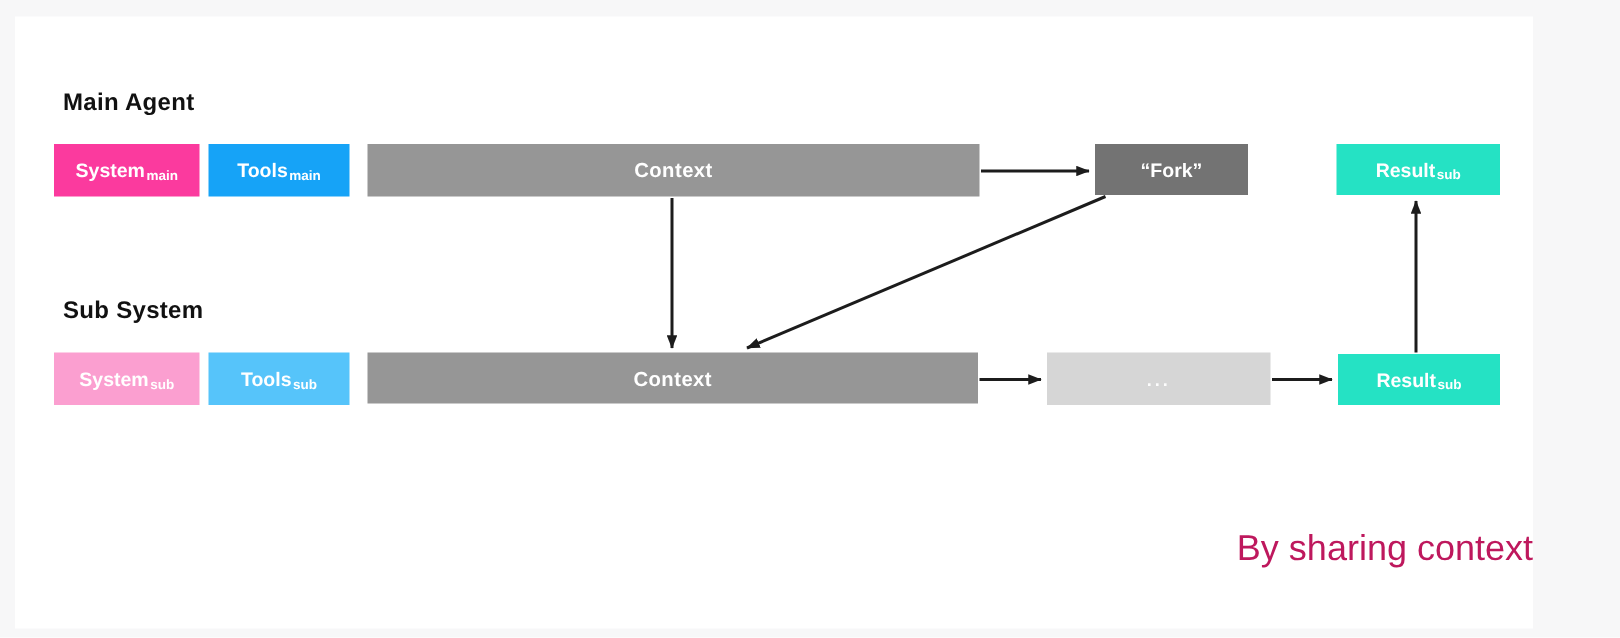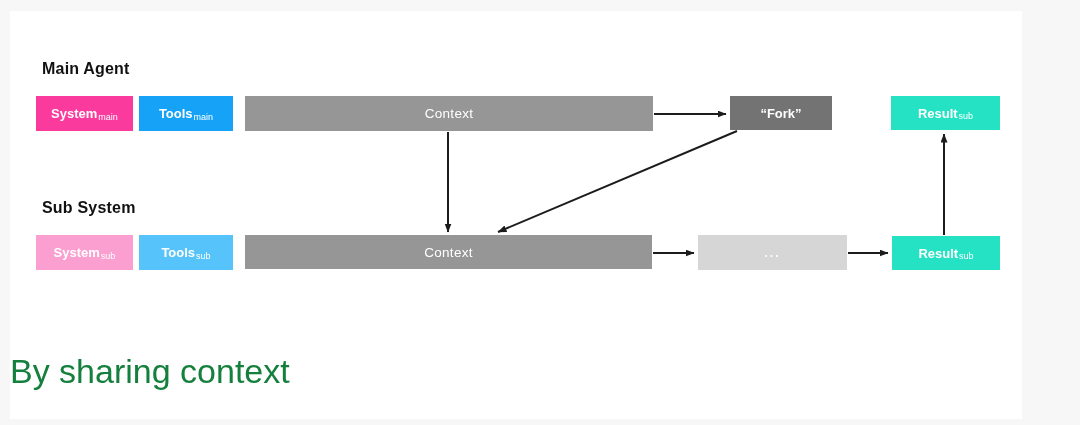--- a/index.html
+++ b/index.html
@@ -15,35 +15,35 @@
   .row-label{
     position:absolute;font-size:16px;color:#111;letter-spacing:.2px;font-weight:bold;
   }
   #main-agent-label{left:42px;top:60px;}
   #sub-agent-label{left:42px;top:199px;}
   .node{
     position:absolute;display:flex;align-items:center;justify-content:center;
     color:#fff;border-radius:0;font-size:13px;font-weight:bold;
     white-space:nowrap;
   }
-  .node .ss{font-size:9px;position:relative;top:3px;margin-left:1px;font-weight:normal;}
-  .node.context-node{font-weight:normal;font-size:13.5px;letter-spacing:.3px;}
+  .node .ss{font-size:9px;position:relative;top:3px;margin-left:1px;font-weight:bold;}
+  .node.context-node{font-weight:bold;font-size:13.5px;letter-spacing:.3px;}
   #r1-system {left:36px; top:96px; width:97px; height:35px;}
   #r1-tools  {left:139px;top:96px; width:94px; height:35px;}
   #r1-context{left:245px;top:96px; width:408px;height:35px;}
   #r1-fork   {left:730px;top:96px; width:102px;height:34px;}
   #r1-result {left:891px;top:96px; width:109px;height:34px;}
   #r2-system {left:36px; top:235px;width:97px; height:35px;}
   #r2-tools  {left:139px;top:235px;width:94px; height:35px;}
   #r2-context{left:245px;top:235px;width:407px;height:34px;}
   #r2-ellipsis{left:698px;top:235px;width:149px;height:35px;letter-spacing:2px;font-size:12px;color:rgba(255,255,255,.95);}
   #r2-result {left:892px;top:236px;width:108px;height:34px;}
   #caption{
     position:absolute;left:10px;top:352px;width:1012px;
-    text-align:left;font-size:34px;color:#15803d;
+    text-align:right;font-size:24px;color:#be185d;
   }
   #arrow-layer{position:absolute;left:0;top:0;width:1080px;height:425px;pointer-events:none;}
   #arrow-layer line{stroke:#1c1c1c;stroke-width:2;}
 </style>
 </head>
 <body style="background: rgb(247, 247, 248);">
 
 <div id="panel" style="background: rgb(255, 255, 255);"></div>
 
 <div class="row-label" id="main-agent-label">Main Agent</div>

